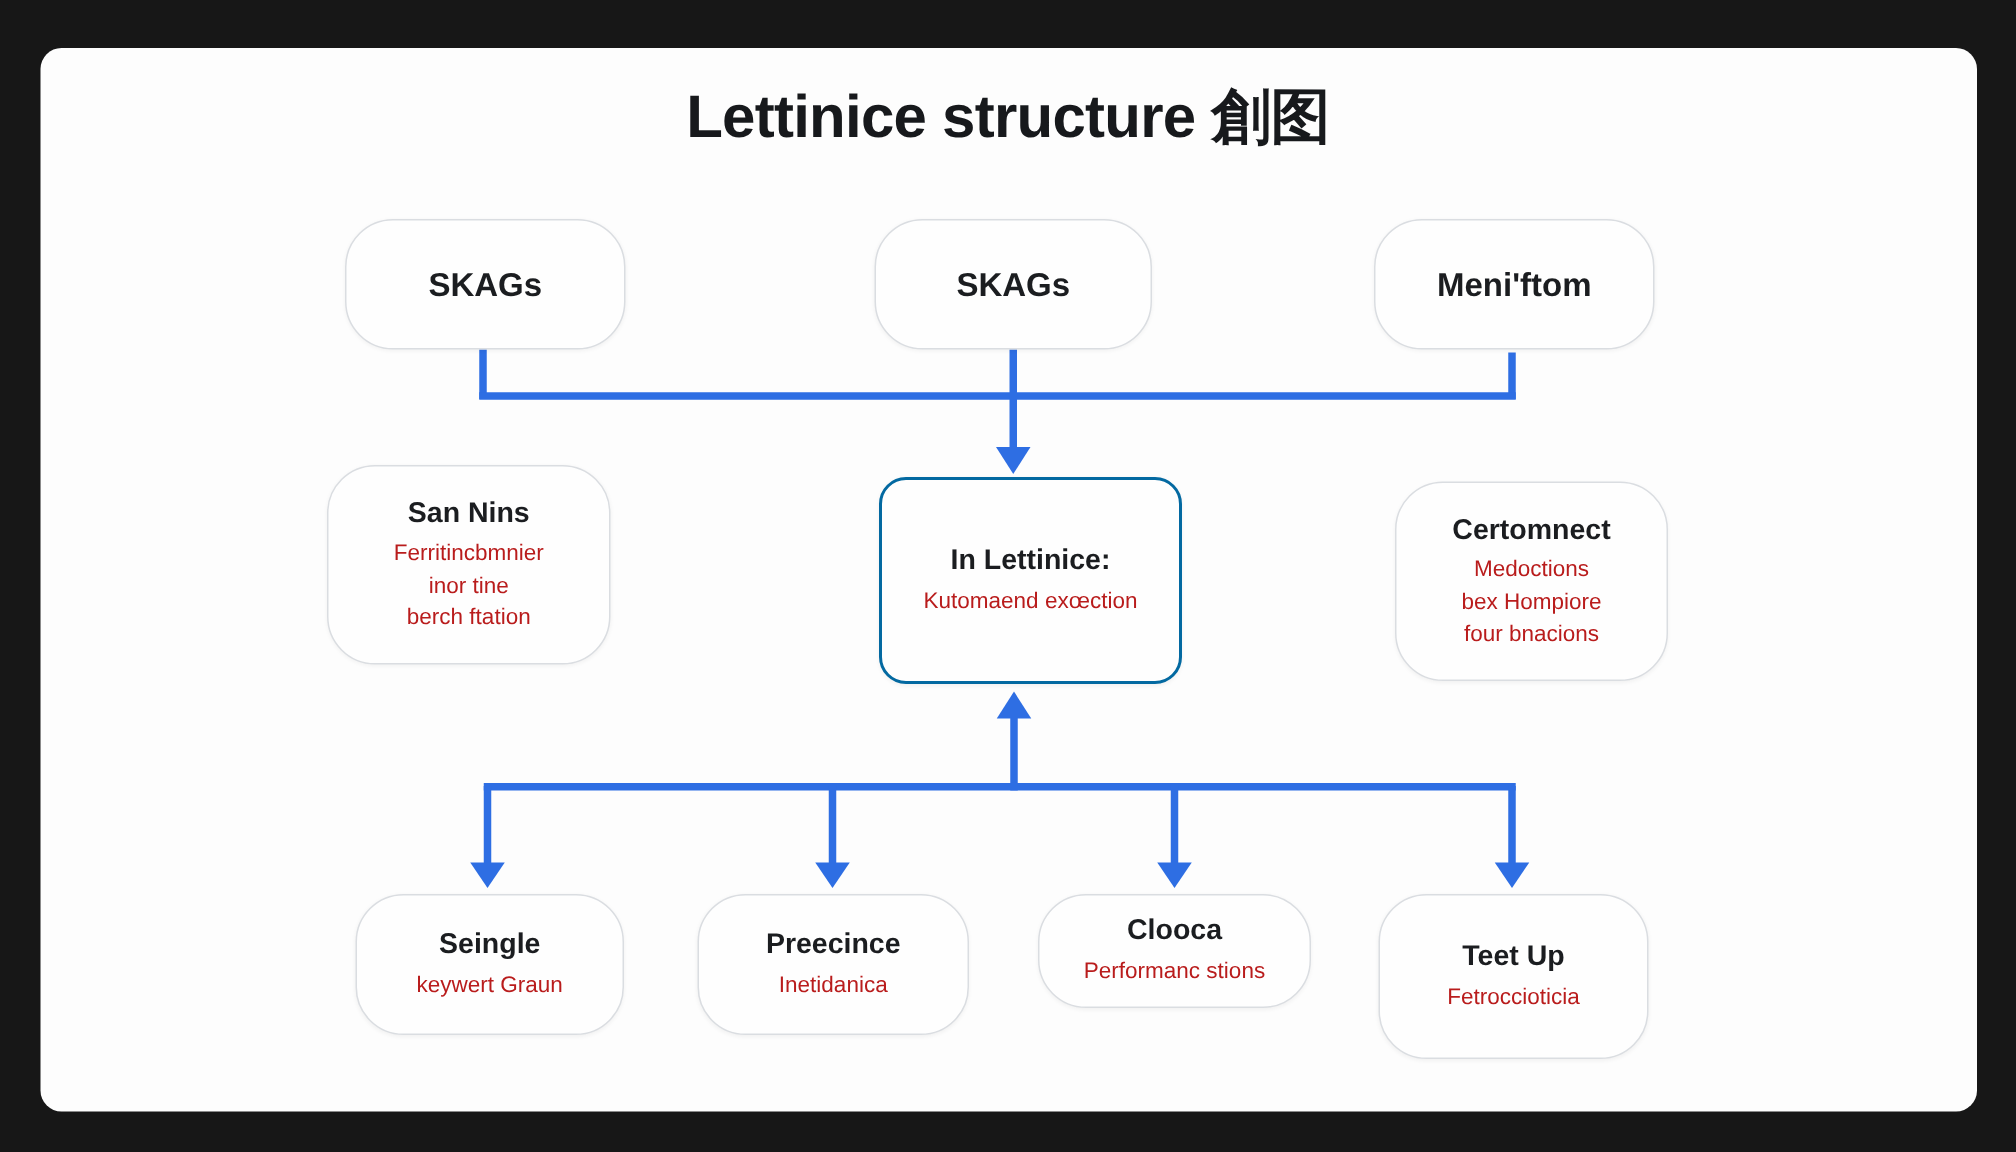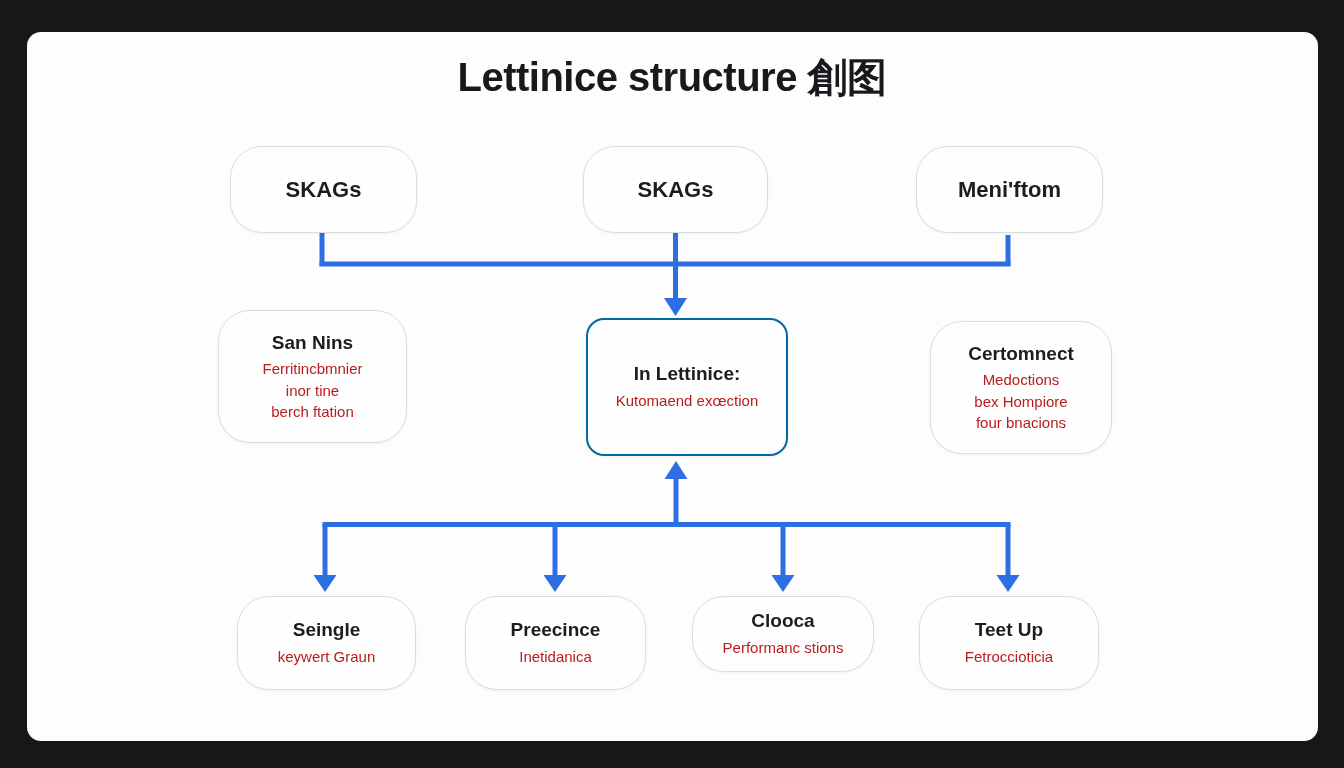--- a/index.html
+++ b/index.html
@@ -71,21 +71,21 @@
   
   #t1{left:230px;top:146px;width:187px;height:87px;}
   #t2{left:583px;top:146px;width:185px;height:87px;}
   #t3{left:916px;top:146px;width:187px;height:87px;}
   #m1{left:218px;top:310px;width:189px;height:133px;}
   #m2{left:575px;top:318px;width:202px;height:138px;}
   #m3{left:930px;top:321px;width:182px;height:133px;}
   #b1{left:237px;top:596px;width:179px;height:94px;}
   #b2{left:465px;top:596px;width:181px;height:94px;}
   #b3{left:692px;top:596px;width:182px;height:76px;}
-  #b4{left:919px;top:596px;width:180px;height:94px;}
+  #b4{left:919px;top:596px;width:180px;height:110px;}
 </style>
 </head>
 <body>
 
 <div class="card"></div>
 
 <h1 class="page-title">Lettinice structure 創图</h1>
 
 <svg class="connectors" viewBox="0 0 1344 768">
 

